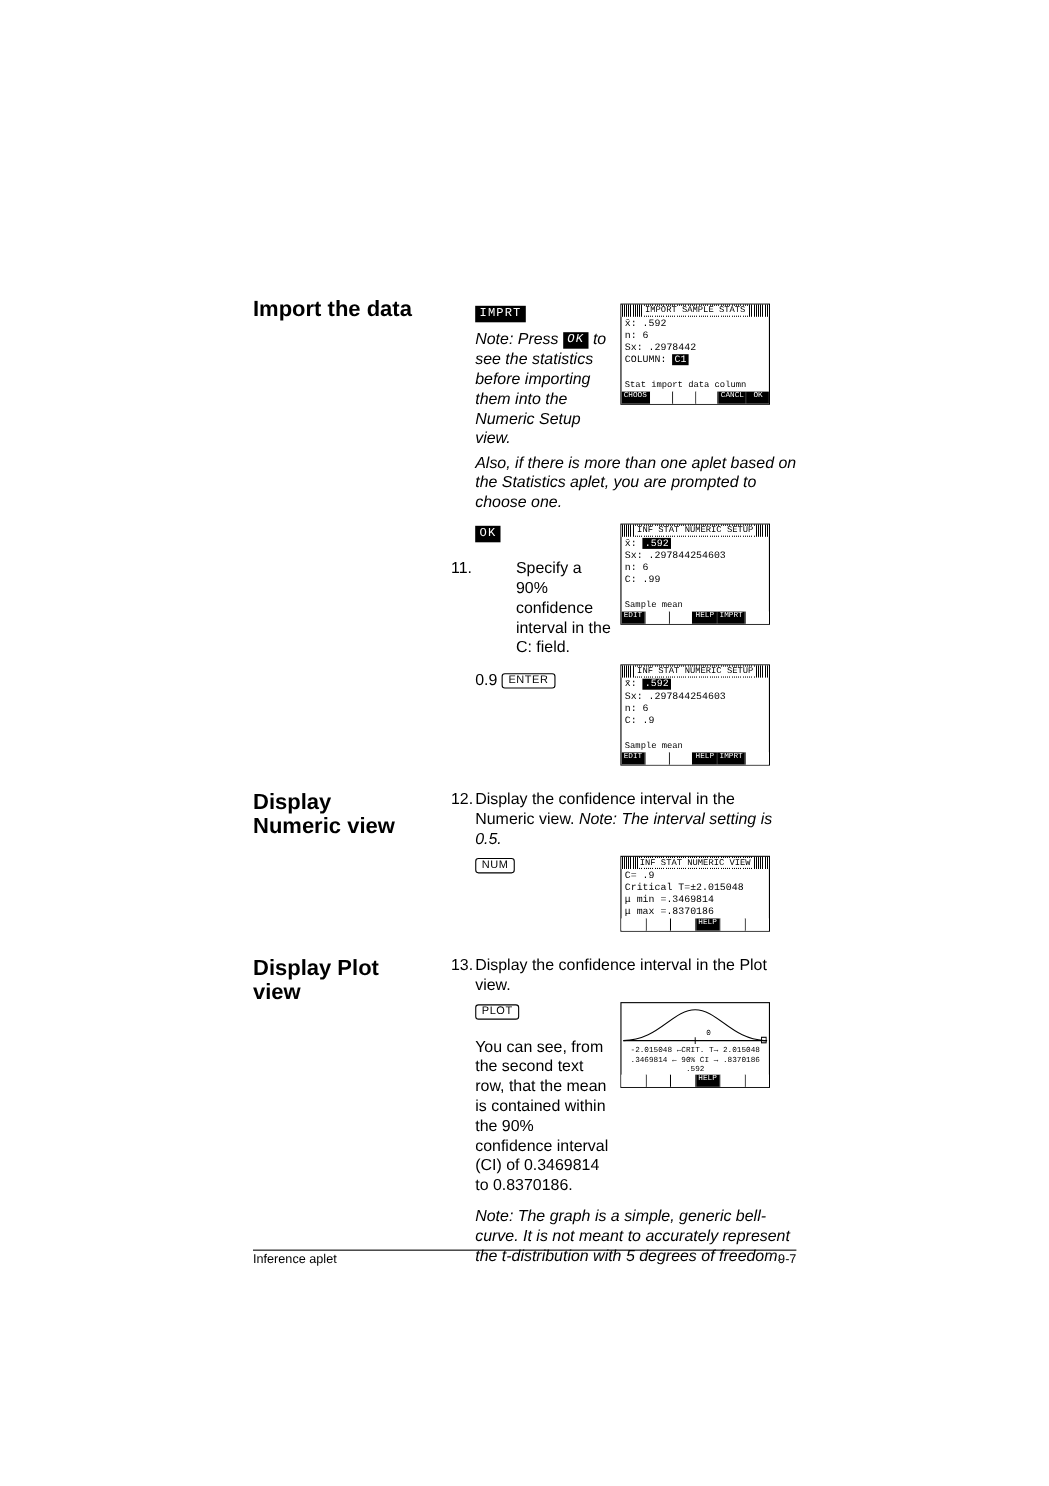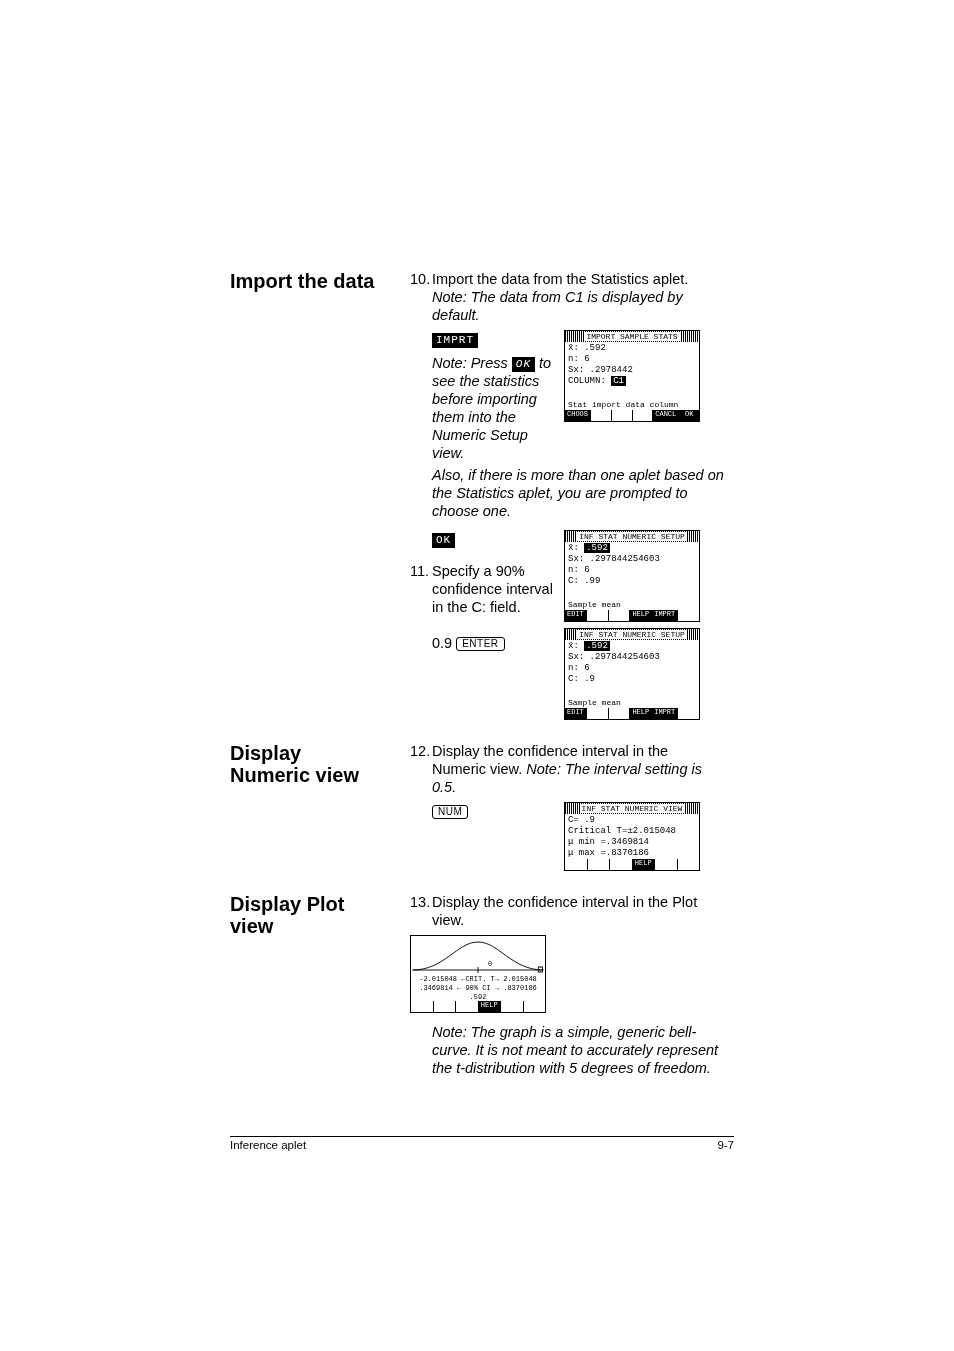--- a/index.html
+++ b/index.html
@@ -164,47 +164,41 @@
     line-height: 8px;
     text-align: center;
     padding: 1px 2px 0 2px;
     letter-spacing: 0px;
     white-space: nowrap;
   }
 
   .footer {
     position: absolute;
     left: 230px;
-    right: 220px;
+    right: 230px;
     bottom: 200px;
     border-top: 1px solid #000;
     padding-top: 2px;
     display: flex;
     justify-content: space-between;
     font-size: 11.5px;
   }
   .mt6 { margin-top: 6px; }
   .mt10 { margin-top: 10px; }
   .mt14 { margin-top: 14px; }
   .keys-inline > * { margin-right: 3px; }
 </style>
 </head>
 <body>
 
 <div class="page">
 
   <div class="row">
     <div class="row-head">Import the data</div>
     <div class="row-body">
-      <div class="step">
-        <div class="num">10.</div>
-        <div class="txt">
-          <span>Import the data from the Statistics aplet. </span><span class="ital">Note: The data from C1 is displayed by default.</span>
-        </div>
-      </div>
 
       <div class="two-col mt6">
         <div class="left" style="padding-left:22px;">
           <div><span class="softkey">IMPRT</span></div>
           <div class="ital mt6">
             <span>Note: Press </span><span class="softkey">OK</span><span> to see the statistics before importing them into the Numeric Setup view.</span>
           </div>
         </div>
         <div class="right">
           <div class="screenshot">
@@ -239,21 +233,21 @@
           </div>
         </div>
       </div>
 
       <div class="ital" style="padding-left:22px; margin-top:4px;">Also, if there is more than one aplet based on the Statistics aplet, you are prompted to choose one.</div>
 
       <div class="two-col mt10">
         <div class="left" style="padding-left:22px;">
           <span class="softkey">OK</span>
 
-          <div class="step mt14" style="margin-left:-22px;">
+          <div class="step mt14" style="margin-left:-22px;gap:37px;">
             <div class="num">11.</div>
             <div class="txt">Specify a 90% confidence interval in the C: field.</div>
           </div>
         </div>
         <div class="right">
           <div class="screenshot">
             <div class="titlebar"><span>INF STAT NUMERIC SETUP</span></div>
             <div class="content">
               <div class="row-line">x̄: <span class="hilite">.592</span></div>
               <div class="row-line">Sx: .297844254603</div>
@@ -376,20 +370,24 @@
   </div>
 
   <div class="row" style="margin-top:22px;">
     <div class="row-head">Display Plot view</div>
     <div class="row-body">
       <div class="step">
         <div class="num">13.</div>
         <div class="txt">Display the confidence interval in the Plot view.</div>
       </div>
       <div class="two-col mt6">
+        <div class="left" style="padding-left:22px;">
+          <span class="hardkey">PLOT</span>
+          <div class="mt14" style="max-width:300px;">You can see, from the second text row, that the mean is contained within the 90% confidence interval (CI) of 0.3469814 to 0.8370186.</div>
+        </div>
         <div class="right">
           <div class="screenshot">
             <div class="plot-area">
               <svg viewBox="0 0 160 38" preserveAspectRatio="none">
                 <path d="M2,34 C40,34 55,6 80,6 C105,6 120,34 158,34" fill="none" stroke="#000" stroke-width="1"></path>
                 <line x1="2" y1="34" x2="158" y2="34" stroke="#000" stroke-width="1"></line>
                 <line x1="80" y1="31" x2="80" y2="37" stroke="#000" stroke-width="1"></line>
                 <rect x="152" y="31" width="5" height="5" fill="none" stroke="#000" stroke-width="1"></rect>
               </svg>
               <div style="position:absolute;left:77px;top:23px;font-size:7px;">0</div>

